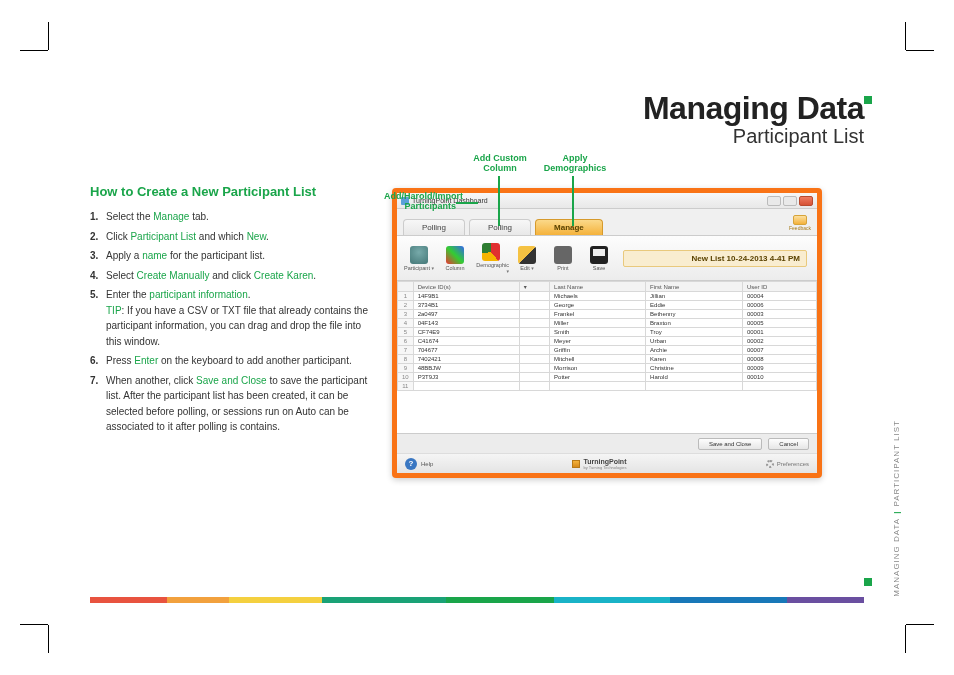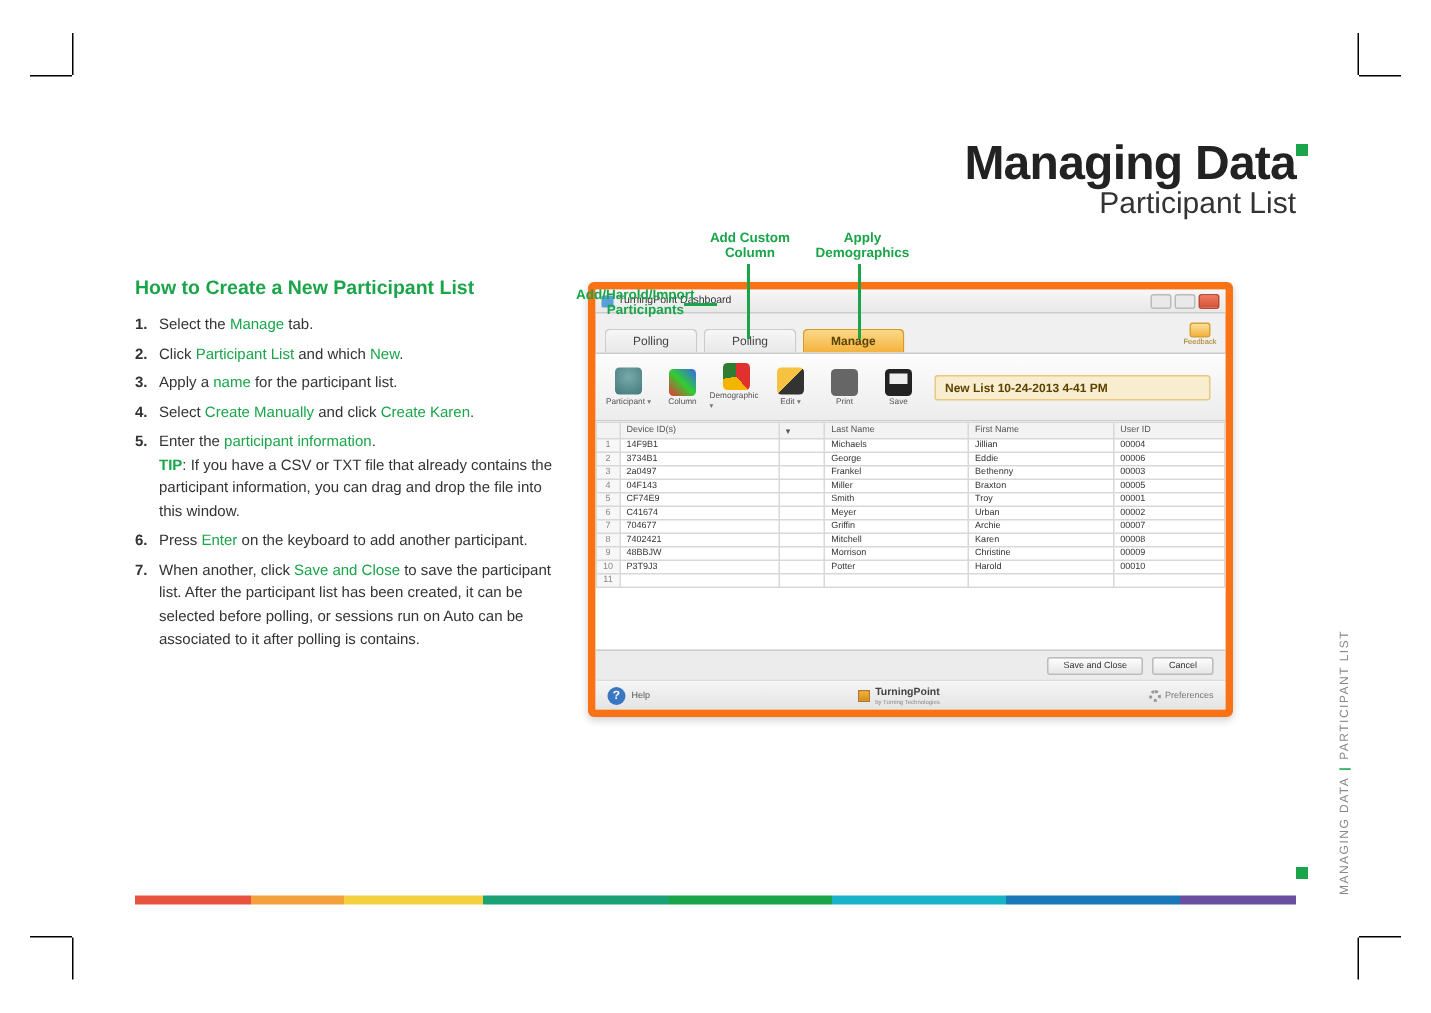--- a/index.html
+++ b/index.html
@@ -26,21 +26,21 @@
   .subtitle { font-size: 20px; font-weight: 300; color: #333; margin-top: -2px; }
   .intro { font-size: 11px; color: #444; text-align: center; margin-top: 14px; line-height: 1.4; }
 
   .body { display: flex; margin-top: 36px; gap: 18px; }
   .left { width: 280px; }
   .section-head { font-size: 13px; font-weight: 700; color: #1aa54a; margin-bottom: 10px; }
   ol.steps { list-style: none; counter-reset: st; font-size: 10px; line-height: 1.55; color: #333; }
   ol.steps li { position: relative; padding-left: 16px; margin-bottom: 4px; }
   ol.steps li::before { counter-increment: st; content: counter(st) "."; position: absolute; left: 0; font-weight: 700; }
   .g { color: #1aa54a; }
-  .tip { color: #1aa54a; font-weight: 700; }
+  .tip { color: #1aa54a; font-weight: 400; }
 
   .right { flex: 1; position: relative; }
   .callouts { position: absolute; left: 0; right: 0; top: -30px; font-size: 9px; font-weight: 700; color: #1aa54a; text-align: center; line-height: 1.1; }
   .call { position: absolute; }
   .arrow { position: absolute; background: #1aa54a; }
 
   
   .win {
     width: 430px; height: 290px;
     border: 5px solid #f97316; border-radius: 4px; background: #f0f0f0;
@@ -55,21 +55,21 @@
   .win-btns span { width: 14px; height: 10px; border: 1px solid #bbb; border-radius: 2px; background:#e9e9e9; }
   .win-btns .close { background: linear-gradient(#ee7b62,#d65236); border-color:#b84a30; }
 
   .ribbon { height: 26px; display: flex; align-items: flex-end; padding: 0 6px; gap: 4px; }
   .tab { flex: 0 0 auto; padding: 3px 18px; font-size: 8px; border-radius: 4px 4px 0 0; border: 1px solid #ccc; border-bottom: none; background: linear-gradient(#f7f7f7,#e8e8e8); color:#444; }
   .tab.active { background: linear-gradient(#fbd98a,#f4b23b); border-color: #d69a2c; font-weight: 700; color:#5a4200; }
   .ribbon-spacer { flex: 1; }
   .feedback { width: 22px; height: 20px; display:flex; flex-direction:column; align-items:center; color:#a67b1a; font-size:5px; }
   .feedback .icon { width: 14px; height: 10px; border: 1px solid #d6a43a; border-radius: 2px; background: linear-gradient(#fce0a0,#f4b23b); }
 
-  .toolbar { height: 46px; background: linear-gradient(#fdfdfd,#ececec); border-top:1px solid #ccc; border-bottom:1px solid #ccc; display:flex; align-items:center; padding: 0 4px; }
+  .toolbar { height: 46px; background: linear-gradient(#fdfdfd,#ececec); border-top:1px solid #ccc; border-bottom:1px solid #ccc; display:flex; align-items:center; padding: 0 4px; text-align: right; }
   .tbtn { width: 36px; display:flex; flex-direction:column; align-items:center; gap:1px; color:#555; font-size:5.5px; }
   .tbtn .ico { width: 18px; height: 18px; border-radius: 3px; display:flex; align-items:center; justify-content:center; }
   .i-part { background: radial-gradient(circle at 50% 35%, #7aa, #477) ; border-radius: 50%; }
   .i-col { background: linear-gradient(45deg,#e33,#3c3,#36e); }
   .i-demo { background: conic-gradient(#e03030 0 140deg, #f5b400 140deg 260deg, #2e7d32 260deg 360deg); border-radius:50%; }
   .i-edit { background: linear-gradient(135deg,#f5c242 50%, #333 50%); }
   .i-print { background: #666; }
   .i-save { background: #222; position:relative; }
   .i-save::after { content:""; position:absolute; inset:3px 3px 8px 3px; background:#eee; }
   .tbtn .caret { font-size:5px; color:#777; }

